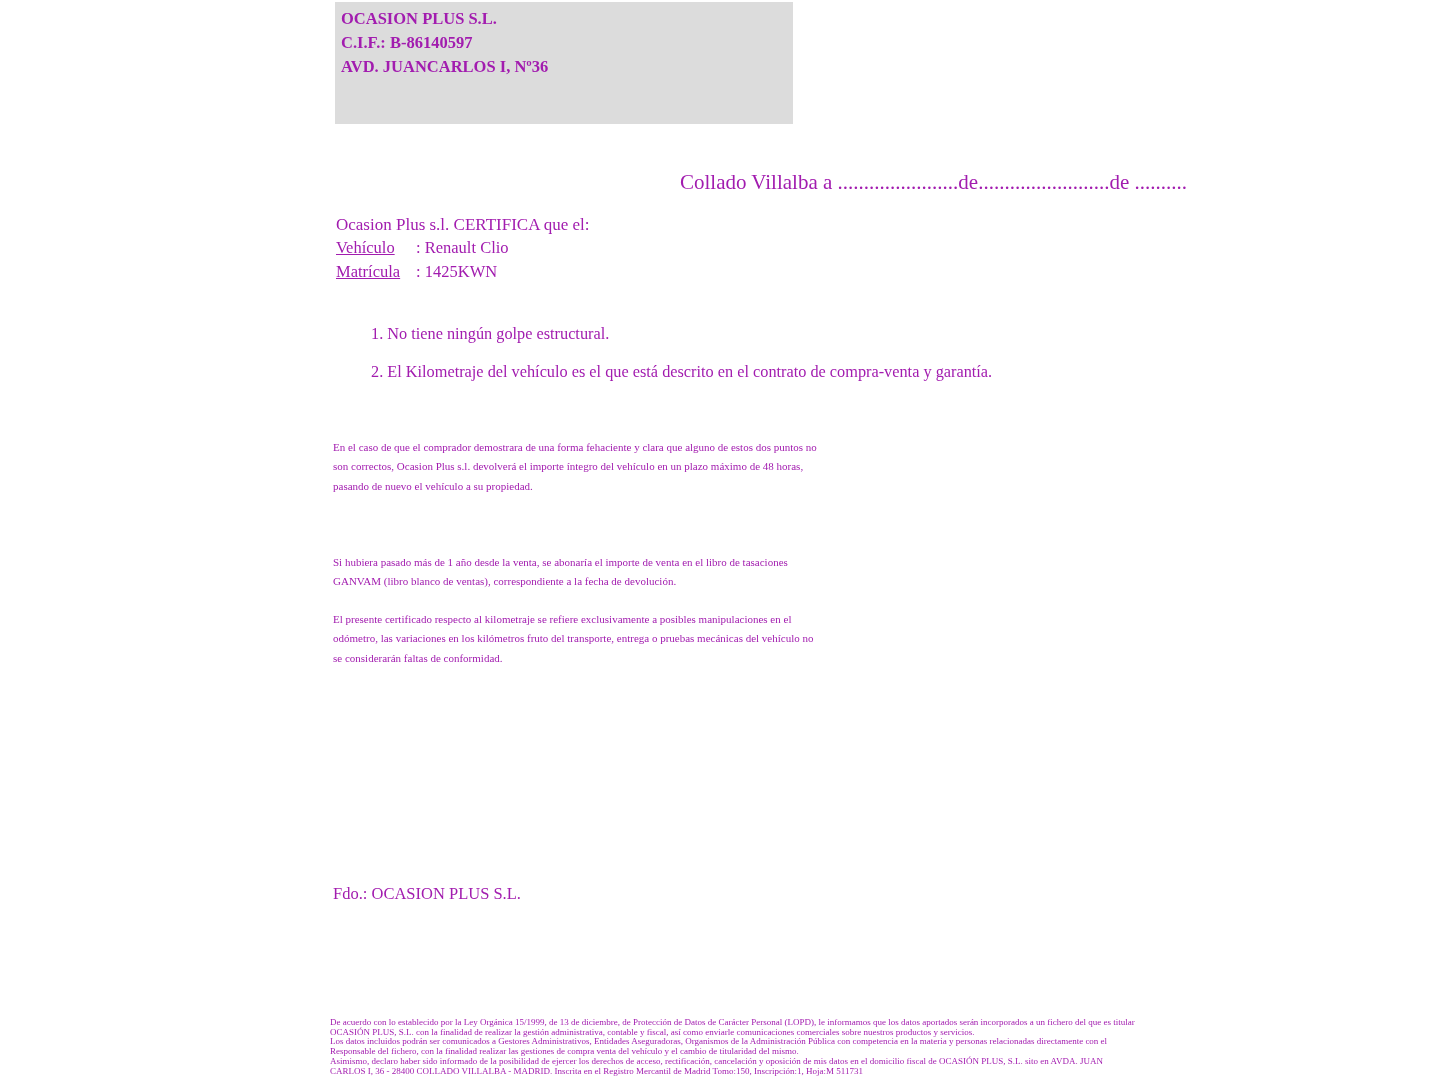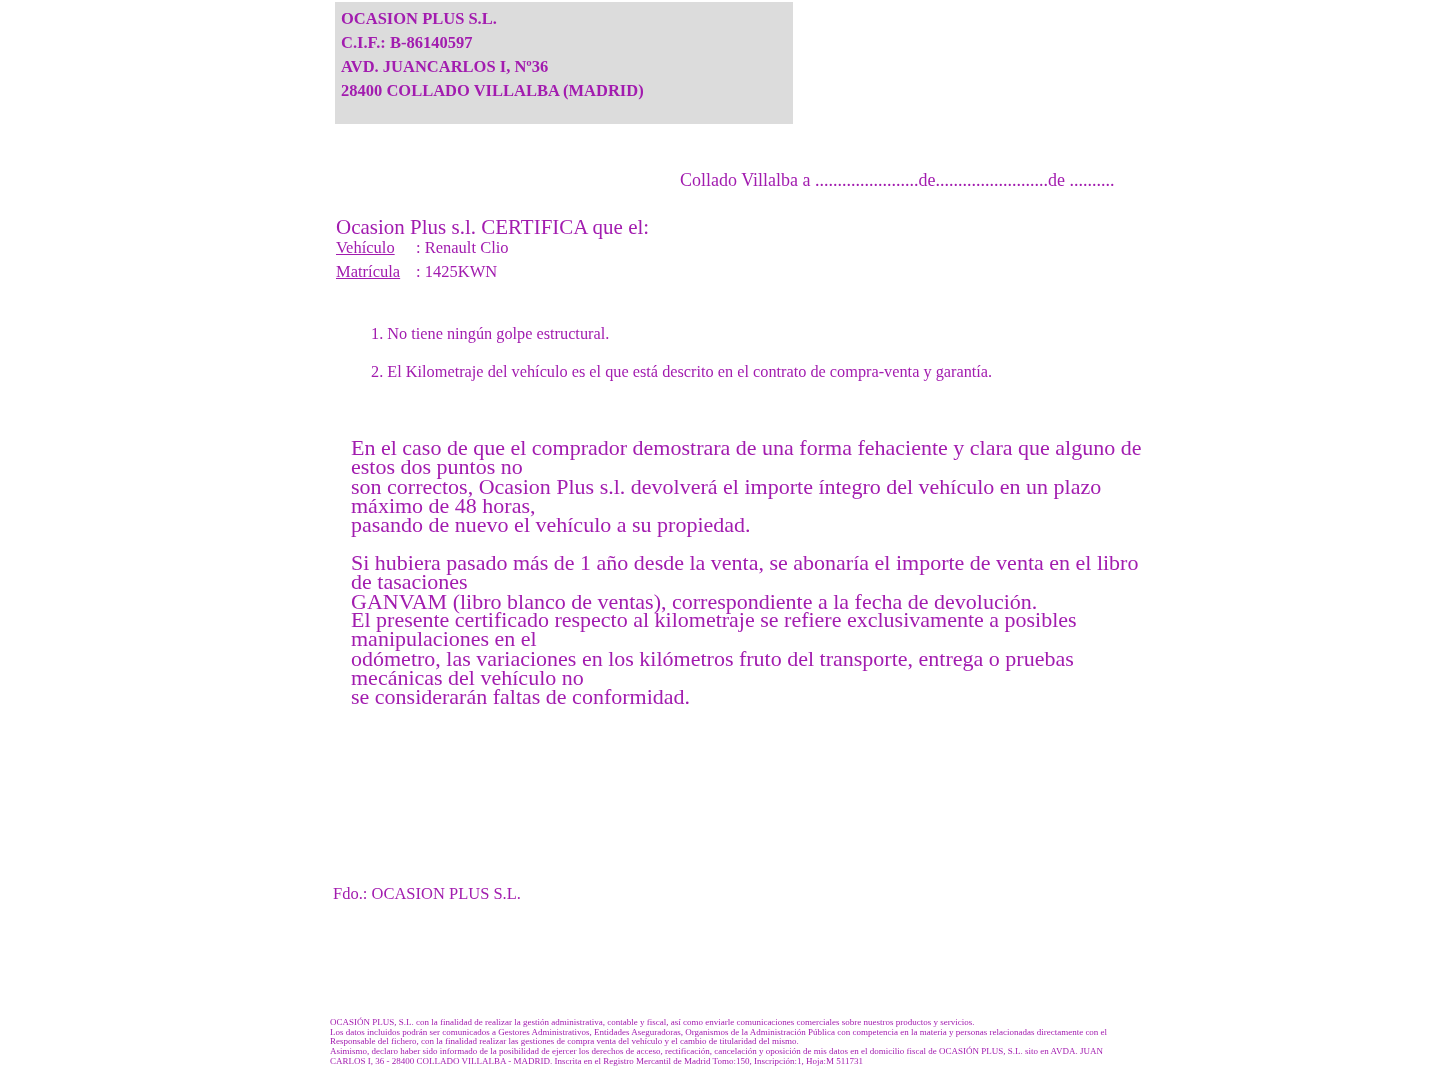--- a/index.html
+++ b/index.html
@@ -28,27 +28,27 @@
   }
   .header-box .hline {
     font-weight: bold;
     font-size: 16.5px;
     line-height: 24px;
     white-space: nowrap;
   }
   .date-line {
     left: 680px;
     top: 170px;
-    font-size: 18px;
+    font-size: 21px;
     white-space: nowrap;
   }
   .cert-intro {
     left: 336px;
     top: 215px;
-    font-size: 21px;
+    font-size: 17px;
     white-space: nowrap;
   }
   .field {
     left: 336px;
     font-size: 16.5px;
     white-space: nowrap;
   }
   .field .flabel {
     display: inline-block;
     width: 80px;
@@ -56,24 +56,23 @@
   }
   .numbered {
     left: 333px;
     font-size: 16.3px;
     white-space: nowrap;
     margin-left: 38px;
   }
   .para {
     left: 333px;
     width: 800px;
-    font-size: 22px;
+    font-size: 11px;
     line-height: 19.3px;
     white-space: pre-line;
-    margin-left: 18px;
   }
   .signature {
     left: 333px;
     top: 860px;
     font-size: 16.5px;
     white-space: nowrap;
     margin-top: 24px;
   }
   .footer {
     left: 330px;
@@ -88,21 +87,20 @@
 </style>
 </head>
 <body>
 
 <div class="page">
 
   <div class="abs header-box">
     <div class="hline">OCASION PLUS S.L.</div>
     <div class="hline">C.I.F.: B-86140597</div>
     <div class="hline">AVD. JUANCARLOS I, Nº36</div>
-    <div class="hline">28400 COLLADO VILLALBA (MADRID)</div>
   </div>
 
   <div class="abs date-line">Collado Villalba a .......................de.........................de ..........</div>
 
   <div class="abs cert-intro">Ocasion Plus s.l. CERTIFICA que el:</div>
 
   <div class="abs field" style="top:238px">
     <span class="flabel">Vehículo</span><span>: Renault Clio</span>
   </div>
 
@@ -118,20 +116,21 @@
 pasando de nuevo el vehículo a su propiedad.</div>
   <div class="abs para" style="top:553px">Si hubiera pasado más de 1 año desde la venta, se abonaría el importe de venta en el libro de tasaciones
 GANVAM (libro blanco de ventas), correspondiente a la fecha de devolución.</div>
   <div class="abs para" style="top:610px">El presente certificado respecto al kilometraje se refiere exclusivamente a posibles manipulaciones en el
 odómetro, las variaciones en los kilómetros fruto del transporte, entrega o pruebas mecánicas del vehículo no
 se considerarán faltas de conformidad.</div>
 
   <div class="abs signature">Fdo.: OCASION PLUS S.L.</div>
 
   <div class="abs footer">
+    <div class="fline">De acuerdo con lo establecido por la Ley Orgánica 15/1999, de 13 de diciembre, de Protección de Datos de Carácter Personal (LOPD), le informamos que los datos aportados serán incorporados a un fichero del que es titular</div>
     <div class="fline">OCASIÓN PLUS, S.L. con la finalidad de realizar la gestión administrativa, contable y fiscal, así como enviarle comunicaciones comerciales sobre nuestros productos y servicios.</div>
     <div class="fline">Los datos incluidos podrán ser comunicados a Gestores Administrativos, Entidades Aseguradoras, Organismos de la Administración Pública con competencia en la materia y personas relacionadas directamente con el</div>
     <div class="fline">Responsable del fichero, con la finalidad realizar las gestiones de compra venta del vehículo y el cambio de titularidad del mismo.</div>
     <div class="fline">Asimismo, declaro haber sido informado de la posibilidad de ejercer los derechos de acceso, rectificación, cancelación y oposición de mis datos en el domicilio fiscal de OCASIÓN PLUS, S.L. sito en AVDA. JUAN</div>
     <div class="fline">CARLOS I, 36 - 28400 COLLADO VILLALBA - MADRID. Inscrita en el Registro Mercantil de Madrid Tomo:150, Inscripción:1, Hoja:M 511731</div>
   </div>
 
 </div>
 
 </body></html>

